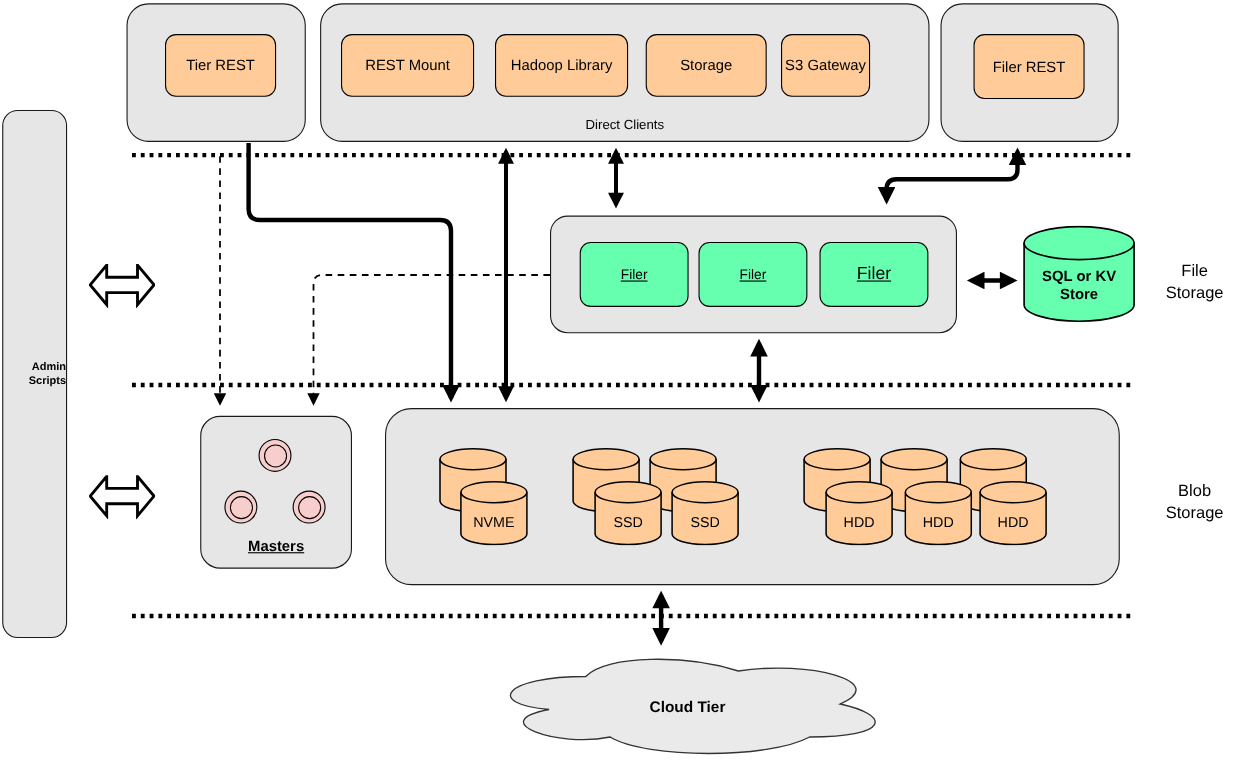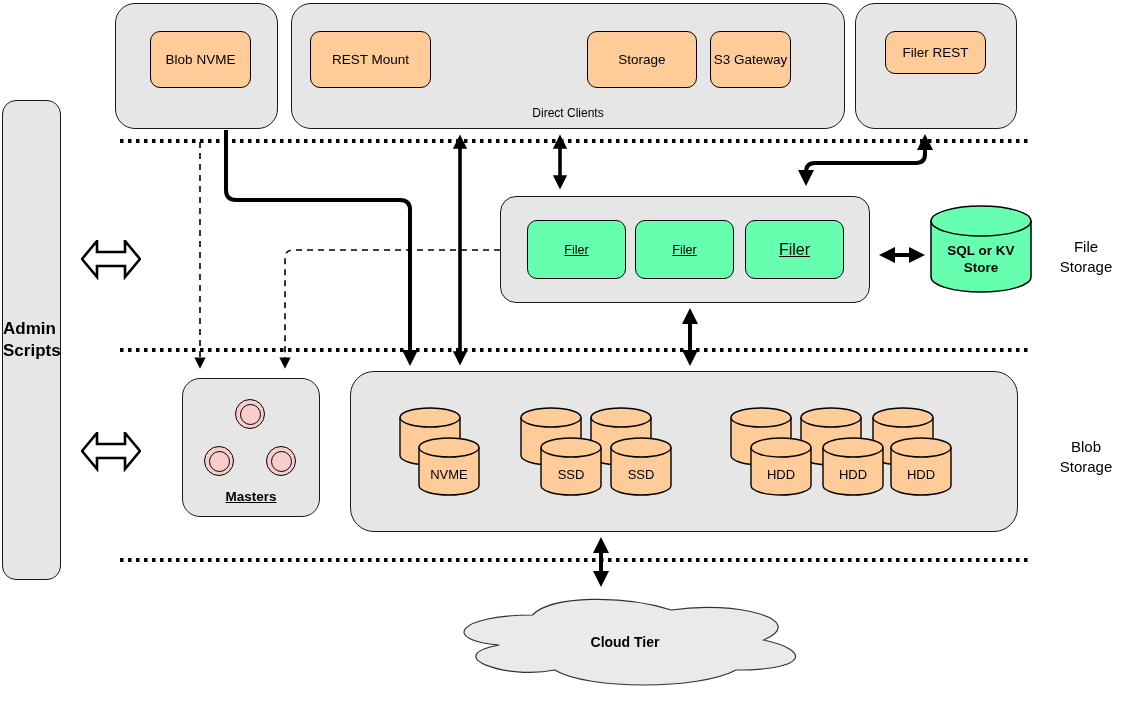--- a/index.html
+++ b/index.html
@@ -20,21 +20,21 @@
     display:flex;align-items:center;justify-content:center;font-size:12.5px;text-align:center;text-decoration:underline;
   }
   .grp-label{
     position:absolute;left:0;right:0;bottom:8px;text-align:center;font-size:12px;
   }
   .section-label{
     position:absolute;width:76px;text-align:center;font-size:15px;line-height:1.35;
   }
   .vert-label{
     position:absolute;left:0;right:0;top:50%;transform:translateY(-50%);
-    text-align:left;font-weight:bold;font-size:17px;line-height:1.3;
+    text-align:right;font-weight:bold;font-size:10px;line-height:1.3;
   }
   .bold-label{
     position:absolute;left:0;right:0;text-align:center;font-weight:bold;font-size:13.5px;text-decoration:underline;
   }
   .circle-outer{
     position:absolute;width:30px;height:30px;border-radius:50%;
     background:#f8cecc;border:1.4px solid #000;box-sizing:border-box;
     display:flex;align-items:center;justify-content:center;
   }
   .circle-inner{
@@ -50,25 +50,26 @@
 <body>
 
 <div class="canvas">
 
   <div class="grp" style="left:115px;top:3px;width:163px;height:126px;"></div>
   <div class="grp" style="left:291px;top:3px;width:554px;height:126px;">
     <div class="grp-label">Direct Clients</div>
   </div>
   <div class="grp" style="left:855px;top:3px;width:162px;height:126px;"></div>
 
-  <div class="obox" style="left:150px;top:31px;width:101px;height:57px;">Blob NVME</div>
+  <div class="obox" style="left:150px;top:31px;width:101px;height:57px;">Tier REST</div>
   <div class="obox" style="left:310px;top:31px;width:121px;height:57px;">REST Mount</div>
+  <div class="obox" style="left:450px;top:31px;width:121px;height:57px;">Hadoop Library</div>
   <div class="obox" style="left:587px;top:31px;width:110px;height:57px;">Storage</div>
   <div class="obox" style="left:710px;top:31px;width:81px;height:57px;">S3 Gateway</div>
-  <div class="obox" style="left:885px;top:31px;width:101px;height:43px;">Filer REST</div>
+  <div class="obox" style="left:885px;top:31px;width:101px;height:59px;">Filer REST</div>
 
   <div class="grp" style="left:2px;top:100px;width:59px;height:480px;border-radius:14px;">
     <div class="vert-label">Admin Scripts</div>
   </div>
 
   <svg class="abs" style="left:81px;top:240px;" width="60" height="40" viewBox="0 0 60 40">
     <polygon points="1,19 16,1 16,12 44,12 44,1 59,19 44,37 44,26 16,26 16,37" fill="#ffffff" stroke="#000" stroke-width="2.6"></polygon>
   </svg>
   <svg class="abs" style="left:81px;top:432px;" width="60" height="40" viewBox="0 0 60 40">
     <polygon points="1,19 16,1 16,12 44,12 44,1 59,19 44,37 44,26 16,26 16,37" fill="#ffffff" stroke="#000" stroke-width="2.6"></polygon>

